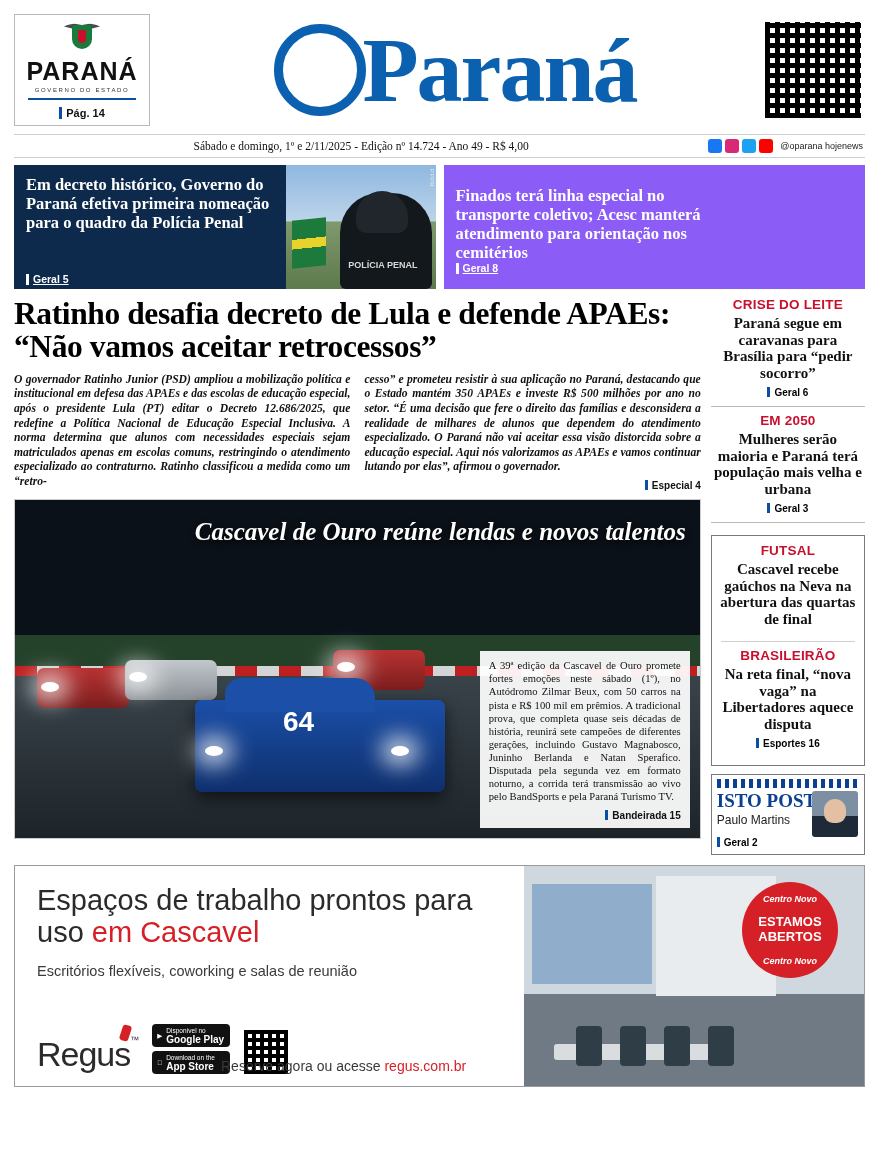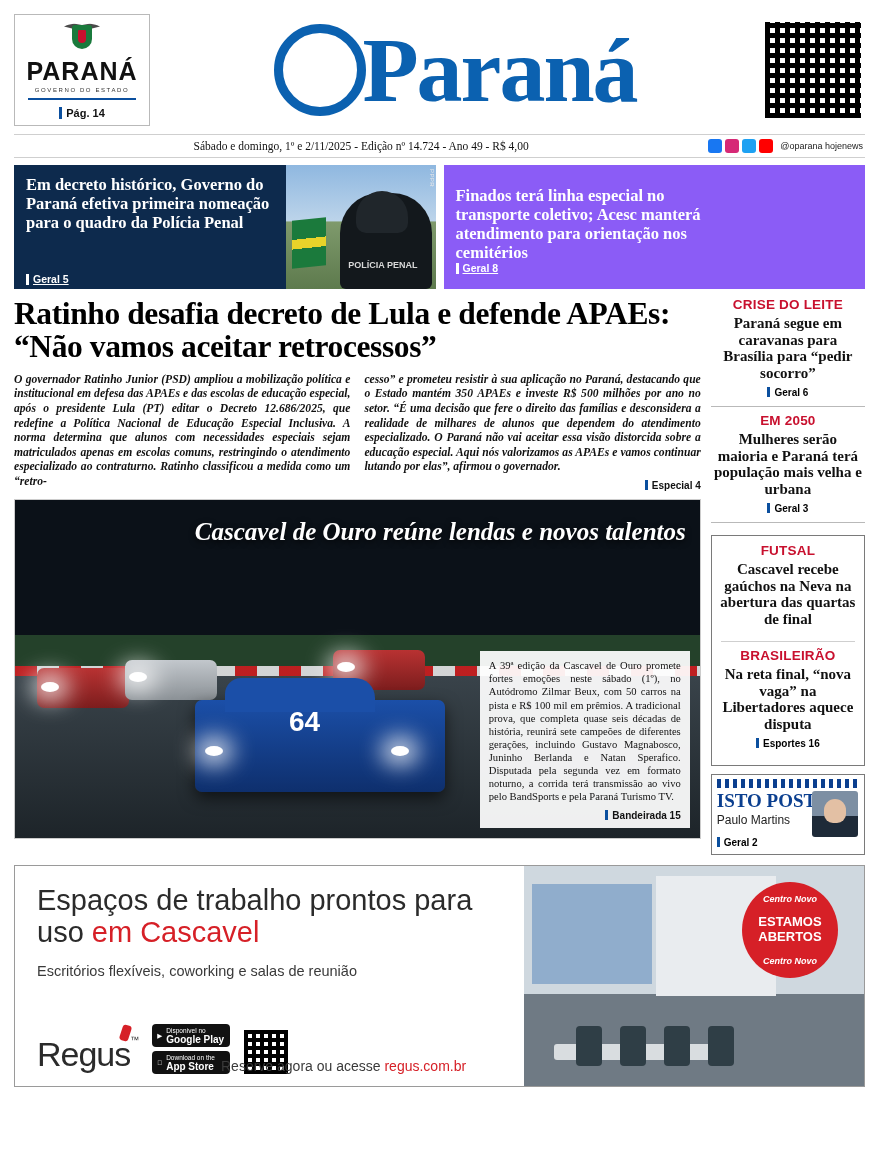--- a/index.html
+++ b/index.html
@@ -113,21 +113,21 @@
   .feature { position: relative; margin-top: 8px; height: 340px; border: 1px solid #ccc; overflow: hidden; }
   .feature-photo { position: absolute; inset: 0; background:
       linear-gradient(#0b1118 0 42%, #10202c 42% 60%, #1a2b33 60% 100%); }
   .track { position: absolute; left: 0; right: 0; top: 52%; bottom: 0; background: linear-gradient(#39434a, #1d2429); }
   .kerb { position: absolute; left: 0; right: 0; top: 49%; height: 10px;
       background: repeating-linear-gradient(90deg, #d11f1f 0 22px, #e8e8e8 22px 44px); opacity: .9; }
   .grass { position: absolute; left: 0; right: 0; top: 40%; height: 9%; background: #24412a; }
   .car { position: absolute; border-radius: 7px; }
   .car.blue { left: 180px; top: 200px; width: 250px; height: 92px; background: linear-gradient(#1b4fa8, #0e2f6d); box-shadow: 0 6px 16px rgba(0,0,0,.6); }
   .car.blue:after { content:""; position:absolute; left: 30px; top: -22px; width: 150px; height: 34px; background:#1b4fa8; border-radius: 16px 20px 0 0;}
-  .car .num { position: absolute; left: 94px; top: 6px; font-family: "Liberation Sans", sans-serif; font-weight: bold; font-size: 28px; color: #fff; }
+  .car .num { position: absolute; left: 88px; top: 6px; font-family: "Liberation Sans", sans-serif; font-weight: bold; font-size: 28px; color: #fff; }
   .car.small { width: 92px; height: 40px; background: linear-gradient(#b83232,#7c1d1d); }
   .car.s1 { left: 22px; top: 168px; }
   .car.s2 { left: 110px; top: 160px; background: linear-gradient(#c2c7cc,#8b9196); }
   .car.s3 { left: 318px; top: 150px; background: linear-gradient(#b83232,#7c1d1d); }
   .headlamp { position: absolute; width: 18px; height: 10px; border-radius: 50%; background: #fff; box-shadow: 0 0 22px 10px rgba(255,255,255,.75); }
 
   .feature-title {
     position: absolute; right: 14px; top: 18px; text-align: right; color: #fff;
     font-family: "Liberation Serif", serif; font-style: italic; font-weight: bold;
     font-size: 25px; line-height: 1.12; text-shadow: 0 2px 6px rgba(0,0,0,.8);

